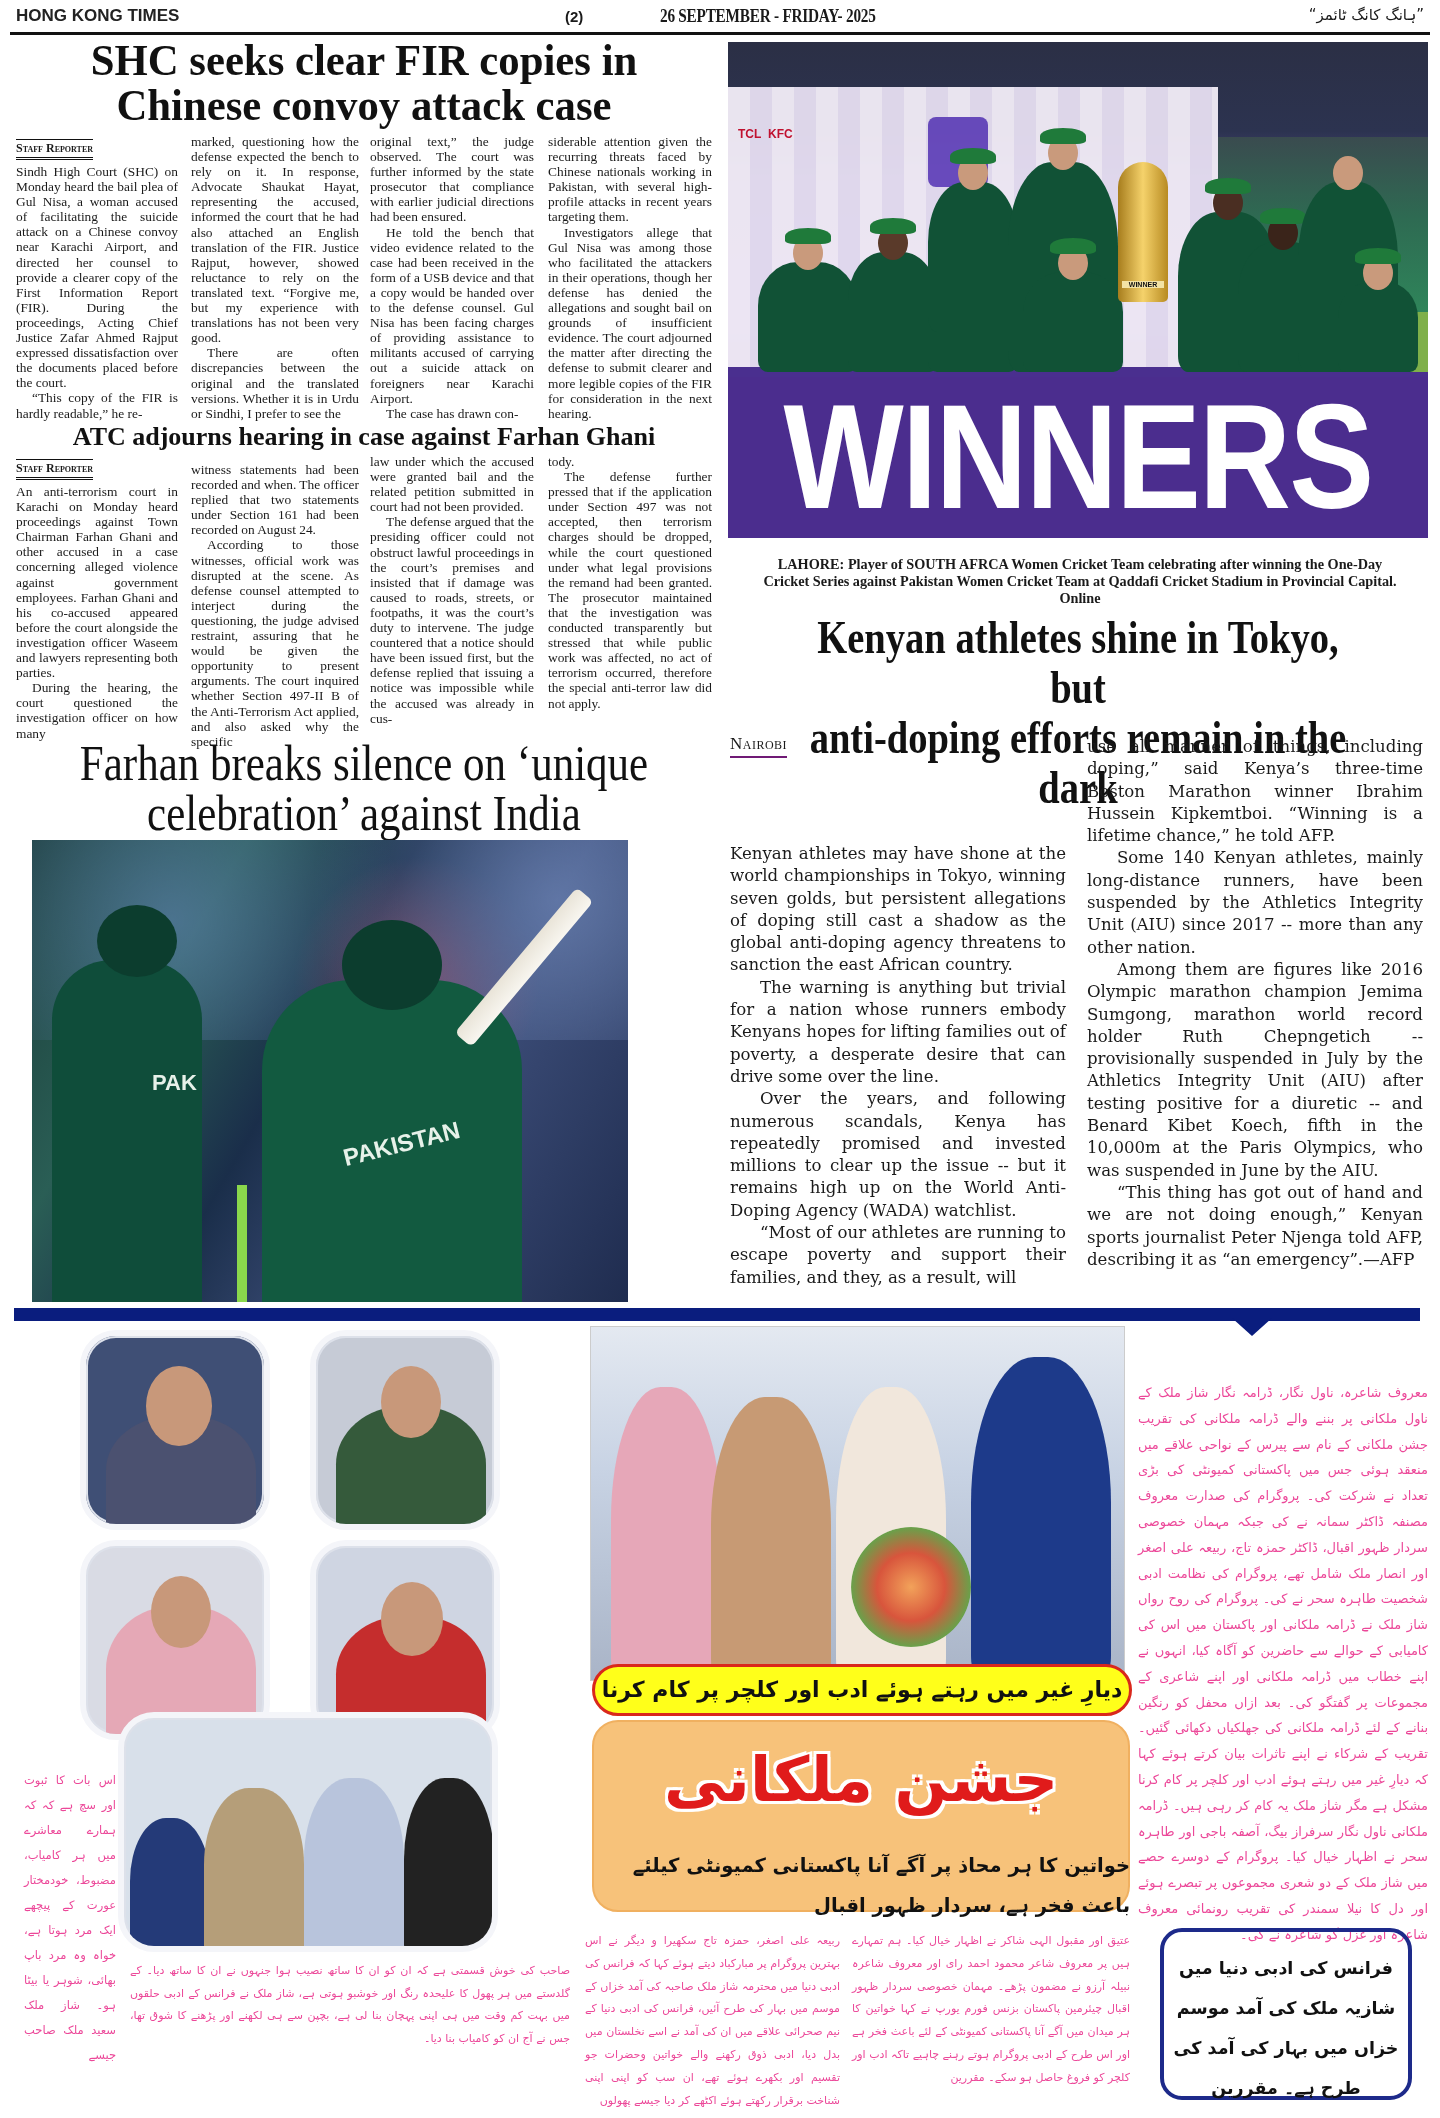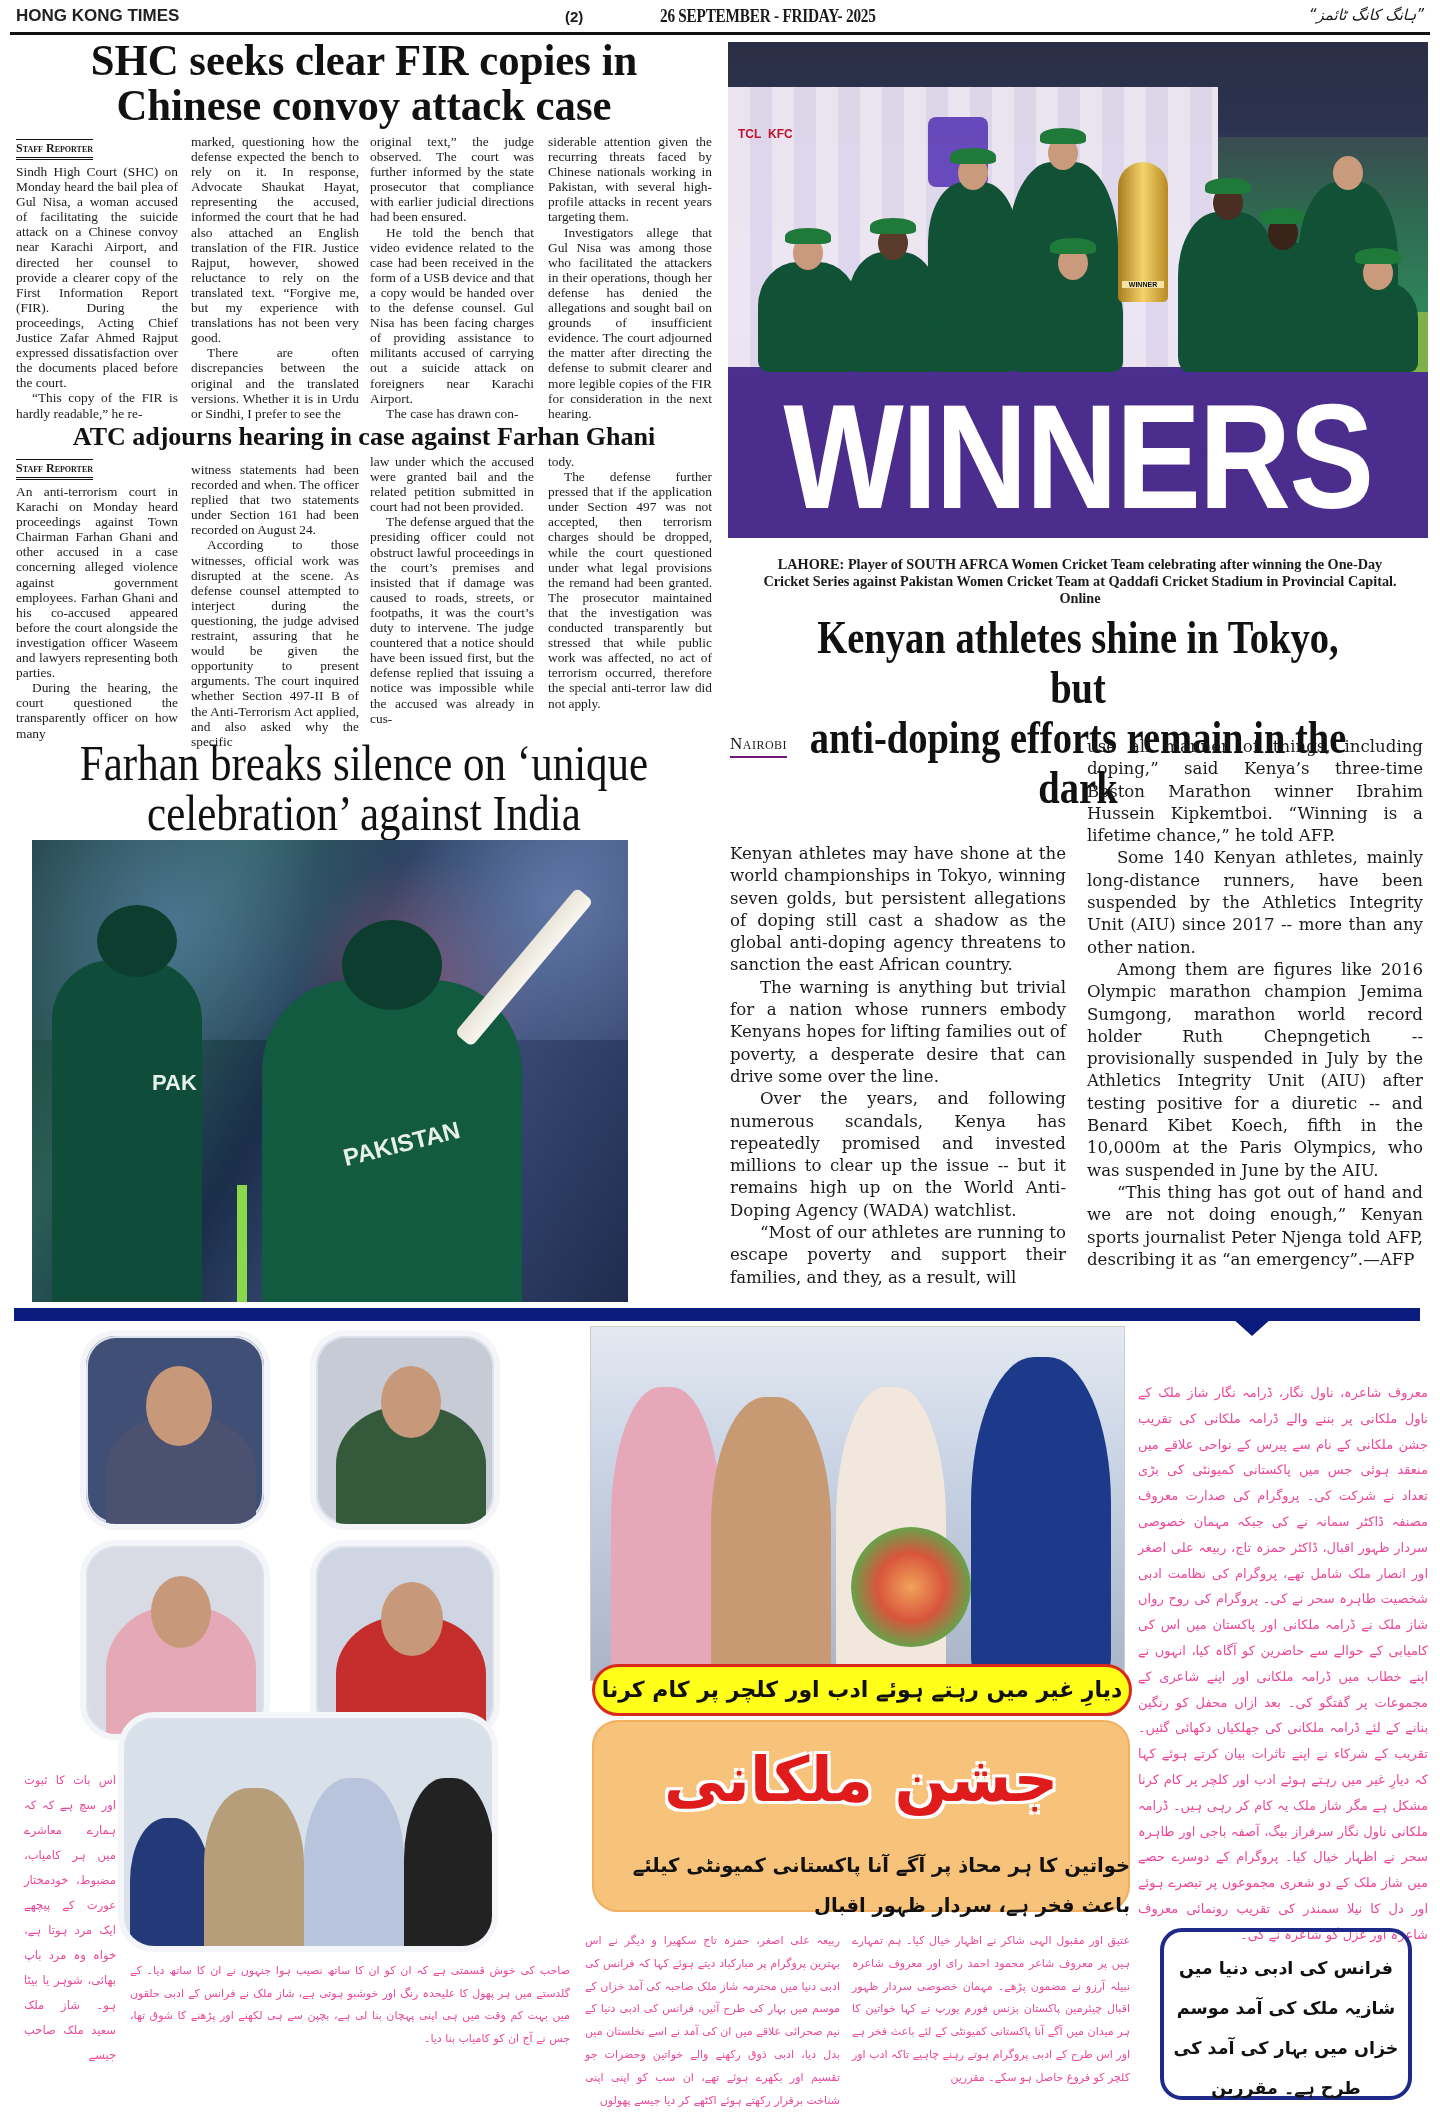--- a/index.html
+++ b/index.html
@@ -5,21 +5,21 @@
   * { box-sizing: border-box; margin: 0; padding: 0; }
   html, body { width: 1440px; height: 2118px; background: #ffffff; overflow: hidden; }
   body { position: relative; font-family: "Liberation Serif", serif; color: #1a1a1a; }
 
   .abs { position: absolute; }
 
   
   .mast-name { left: 16px; top: 6px; font-family: "Liberation Sans", sans-serif; font-weight: bold; font-size: 17px; color: #222; }
   .mast-page { left: 565px; top: 8px; font-family: "Liberation Sans", sans-serif; font-weight: bold; font-size: 15px; }
   .mast-date { left: 660px; top: 6px; font-family: "Liberation Serif", serif; font-weight: bold; font-size: 18px; letter-spacing: -0.3px; transform: scaleX(0.85); transform-origin: left; }
-  .mast-urdu { right: 16px; top: 6px; font-family: "DejaVu Sans", sans-serif; font-size: 15px; direction: rtl; font-style: italic; }
+  .mast-urdu { right: 16px; top: 6px; font-family: "DejaVu Sans", sans-serif; font-size: 15px; direction: rtl; }
   .mast-rule { left: 10px; right: 10px; top: 32px; height: 3px; background: #111; }
 
   
   .hl { font-family: "Liberation Serif", serif; font-weight: bold; text-align: center; line-height: 1.0; color: #111; }
   .hl-condensed { font-family: "Liberation Serif", serif; font-weight: normal; text-align: center; color: #111; transform-origin: center top; }
 
   .byline { font-family: "Liberation Serif", serif; font-weight: bold; font-size: 12px; font-variant: small-caps; border-top: 1px solid #111; border-bottom: 3px double #111; display: inline-block; padding: 1px 0; }
   .byline-plain { font-family: "Liberation Serif", serif; font-size: 17px; font-variant: small-caps; letter-spacing: 0.5px; border-bottom: 2px solid #701a75; display: inline-block; padding-bottom: 2px; }
 
   .col { position: absolute; font-size: 13.4px; line-height: 15.1px; text-align: justify; hyphens: auto; }
@@ -111,21 +111,21 @@
 </div>
 <div class="col" style="left:548px; top:134px; width:164px;">
   <p class="first">siderable attention given the recurring threats faced by Chinese nationals working in Pakistan, with several high-profile attacks in recent years targeting them.</p>
   <p>Investigators allege that Gul Nisa was among those who facilitated the attackers in their operations, though her defense has denied the allegations and sought bail on grounds of insufficient evidence. The court adjourned the matter after directing the defense to submit clearer and more legible copies of the FIR for consideration in the next hearing.</p>
 </div>
 
 <div class="abs hl" style="left:14px; top:422px; width:700px; font-size:26px; line-height:30px;">ATC adjourns hearing in case against Farhan Ghani</div>
 <div class="abs" style="left:16px; top:458px;"><span class="byline">Staff Reporter</span></div>
 <div class="col" style="left:16px; top:484px; width:162px;">
   <p class="first">An anti-terrorism court in Karachi on Monday heard proceedings against Town Chairman Farhan Ghani and other accused in a case concerning alleged violence against government employees. Farhan Ghani and his co-accused appeared before the court alongside the investigation officer Waseem and lawyers representing both parties.</p>
-  <p>During the hearing, the court questioned the transparently officer on how many</p>
+  <p>During the hearing, the court questioned the investigation officer on how many</p>
 </div>
 <div class="col" style="left:191px; top:462px; width:168px;">
   <p class="first">witness statements had been recorded and when. The officer replied that two statements under Section 161 had been recorded on August 24.</p>
   <p>According to those witnesses, official work was disrupted at the scene. As defense counsel attempted to interject during the questioning, the judge advised restraint, assuring that he would be given the opportunity to present arguments. The court inquired whether Section 497-II B of the Anti-Terrorism Act applied, and also asked why the specific</p>
 </div>
 <div class="col" style="left:370px; top:454px; width:164px;">
   <p class="first">law under which the accused were granted bail and the related petition submitted in court had not been provided.</p>
   <p>The defense argued that the presiding officer could not obstruct lawful proceedings in the court’s premises and insisted that if damage was caused to roads, streets, or footpaths, it was the court’s duty to intervene. The judge countered that a notice should have been issued first, but the defense replied that issuing a notice was impossible while the accused was already in cus-</p>
 </div>
 <div class="col" style="left:548px; top:454px; width:164px;">

